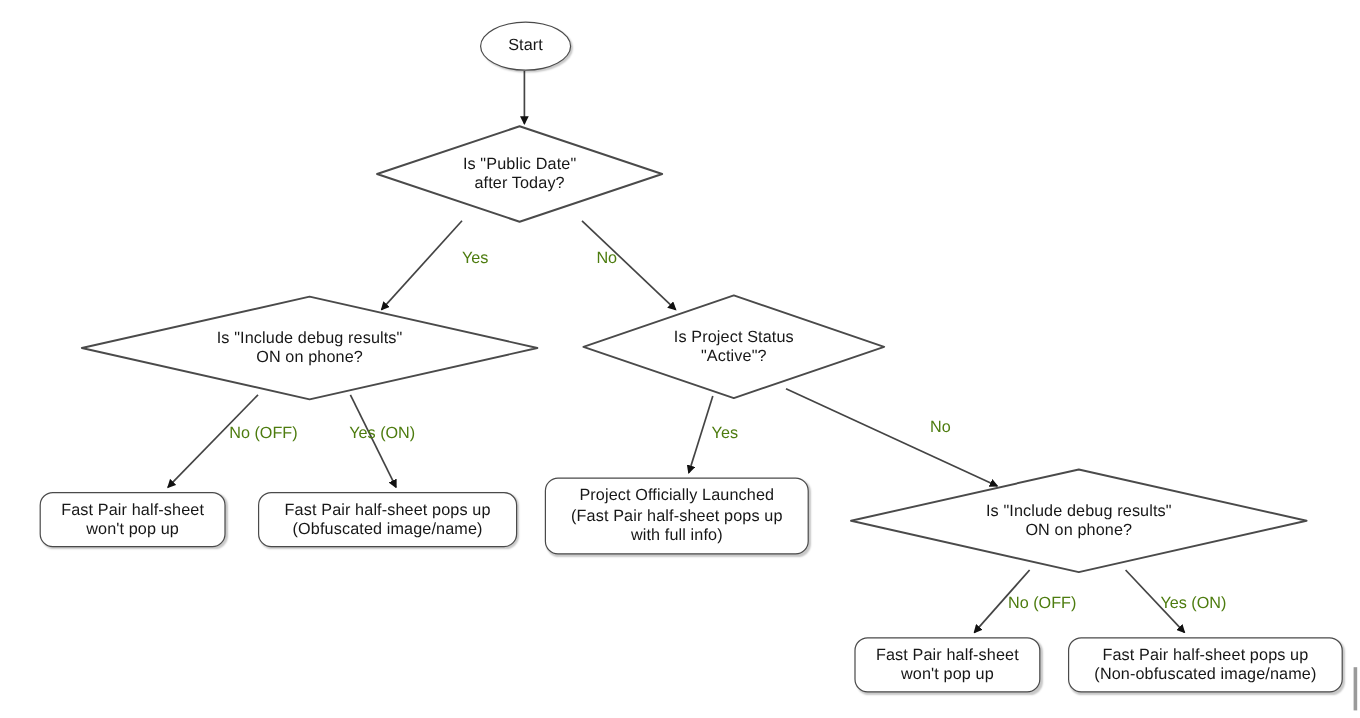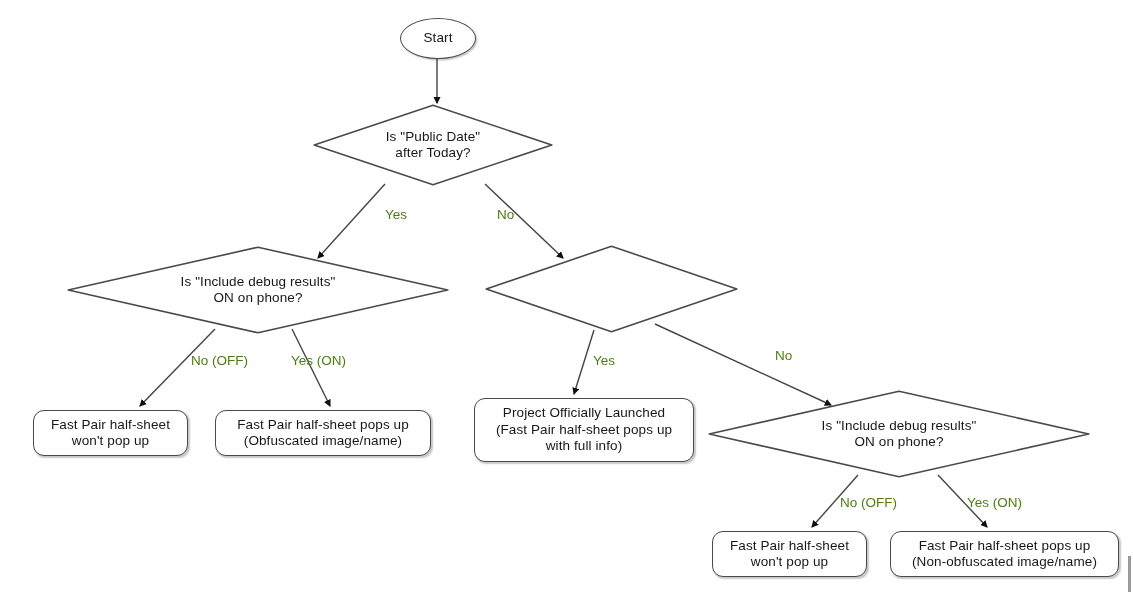--- a/index.html
+++ b/index.html
@@ -138,41 +138,43 @@
       <polygon points="191,1.2 380.8,44 191,86.8 1.2,44" fill="#ffffff" stroke="#4a4a4a" stroke-width="1.6" stroke-linejoin="round"></polygon>
     </svg>
     <span class="label">Is "Include debug results"
 ON on phone?</span>
   </div>
 
   <div class="node decision" style="left:485px; top:245px; width:253px; height:88px;">
     <svg class="shape" viewBox="0 0 253 88" preserveAspectRatio="none" xmlns="http://www.w3.org/2000/svg">
       <polygon points="126.5,1.2 251.8,44 126.5,86.8 1.2,44" fill="#ffffff" stroke="#4a4a4a" stroke-width="1.6" stroke-linejoin="round"></polygon>
     </svg>
+    <span class="label">Is Project Status
+"Active"?</span>
   </div>
 
   <div class="node decision" style="left:708px; top:390px; width:382px; height:88px;">
     <svg class="shape" viewBox="0 0 382 88" preserveAspectRatio="none" xmlns="http://www.w3.org/2000/svg">
       <polygon points="191,1.2 380.8,44 191,86.8 1.2,44" fill="#ffffff" stroke="#4a4a4a" stroke-width="1.6" stroke-linejoin="round"></polygon>
     </svg>
     <span class="label">Is "Include debug results"
 ON on phone?</span>
   </div>
 
   <div class="node terminal" style="left:33px; top:410px; width:155px; height:46px;">
     <span class="label">Fast Pair half-sheet
 won't pop up</span>
   </div>
 
   <div class="node terminal" style="left:215px; top:410px; width:216px; height:46px;">
     <span class="label">Fast Pair half-sheet pops up
 (Obfuscated image/name)</span>
   </div>
 
-  <div class="node terminal" style="left:474px; top:398px; width:220px; height:64px;">
+  <div class="node terminal" style="left:454px; top:398px; width:220px; height:64px;">
     <span class="label">Project Officially Launched
 (Fast Pair half-sheet pops up
 with full info)</span>
   </div>
 
   <div class="node terminal" style="left:712px; top:531px; width:155px; height:46px;">
     <span class="label">Fast Pair half-sheet
 won't pop up</span>
   </div>
 

